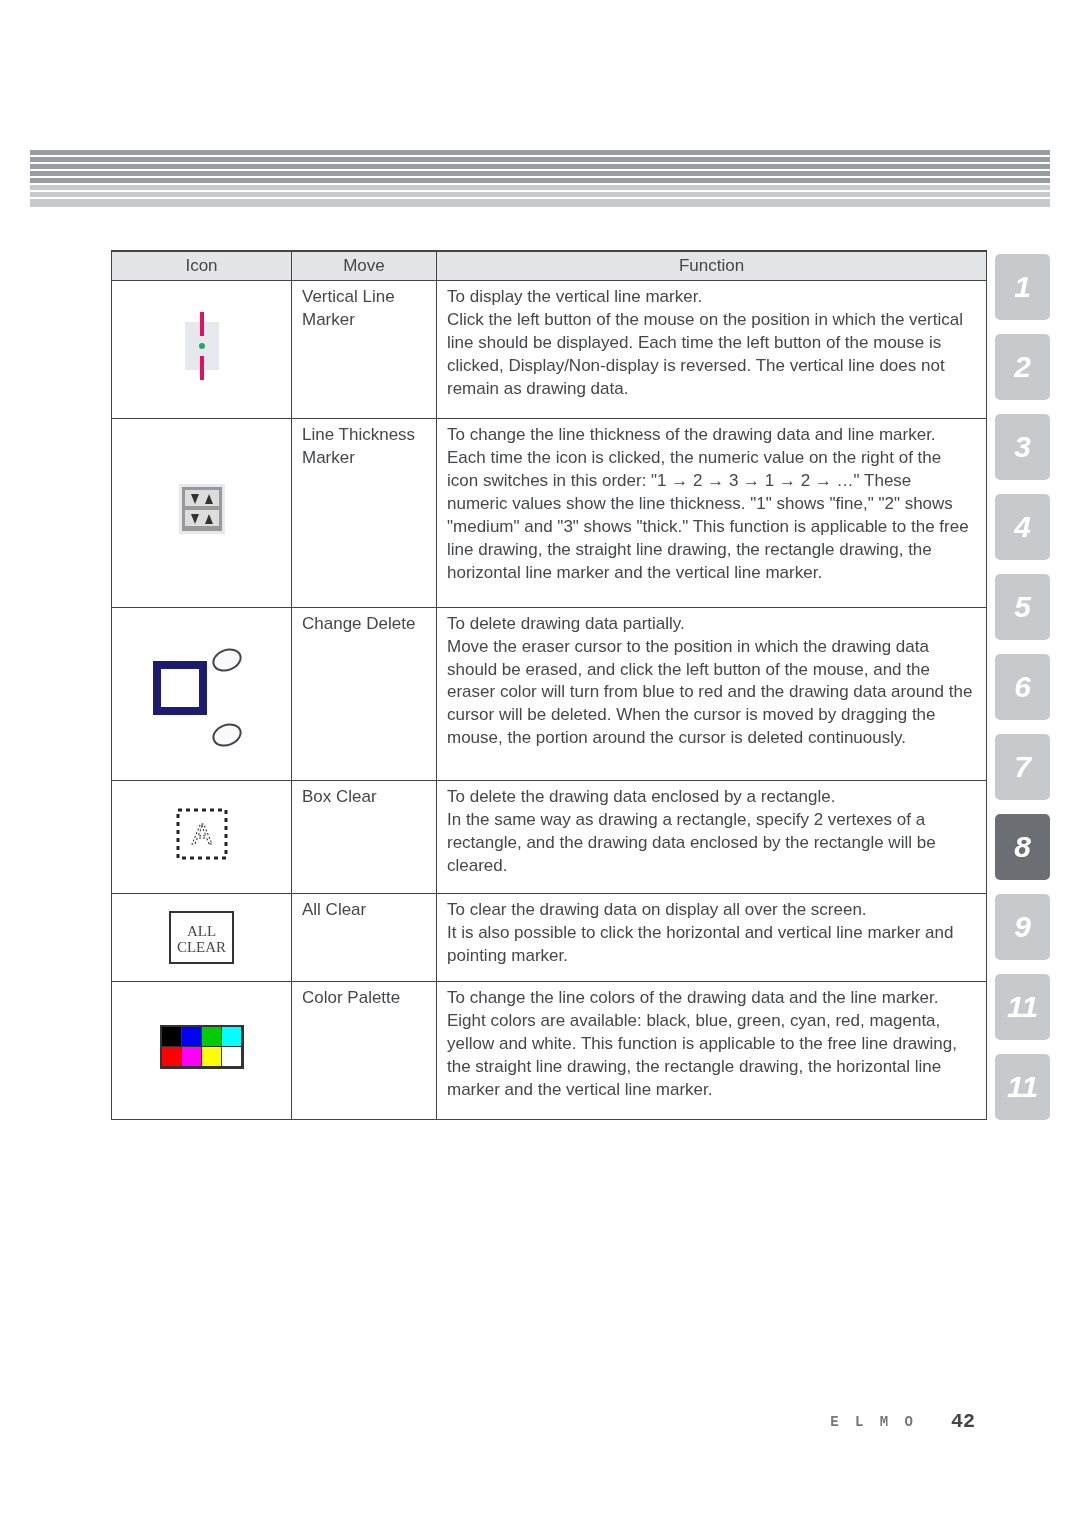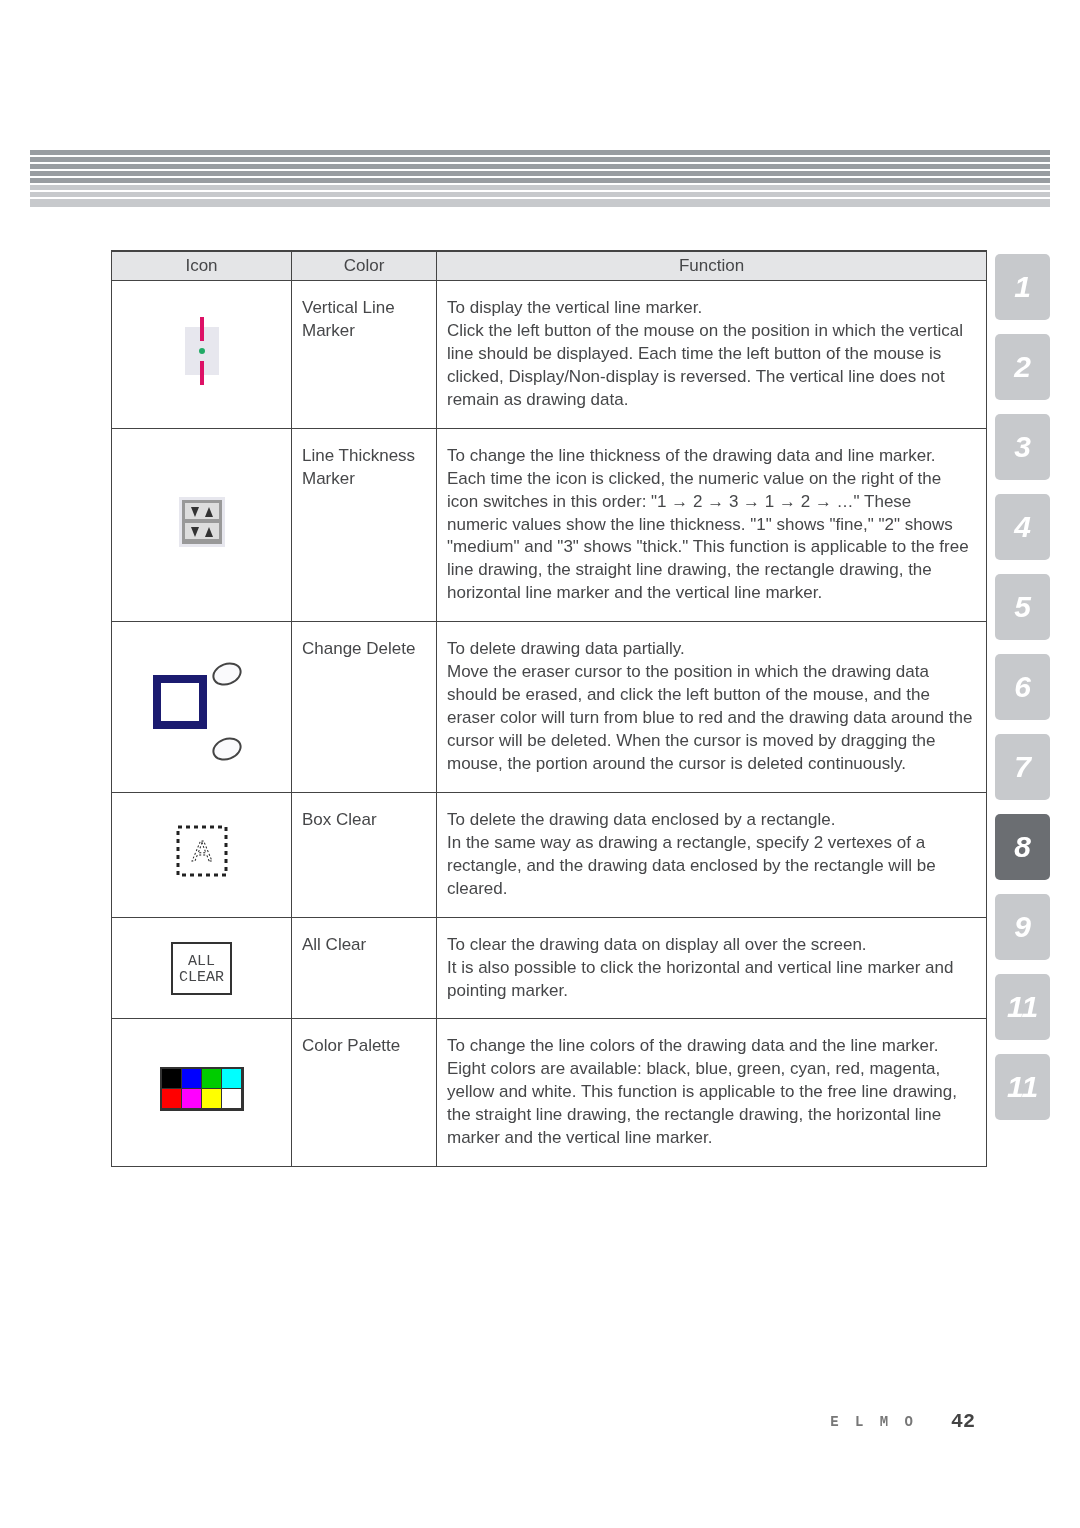--- a/index.html
+++ b/index.html
@@ -66,21 +66,21 @@
   th {
     background: #e4e5e7;
     font-weight: normal;
     padding: 4px 8px;
     border: 1px solid #444;
     border-top: 2px solid #444;
   }
   td {
     border: 1px solid #444;
     vertical-align: top;
-    padding: 16px 10px;
+    padding: 5px 10px;
     line-height: 1.35;
   }
   td.icon-col {
     width: 180px;
     text-align: center;
     vertical-align: middle;
     padding: 10px 4px;
   }
   td.name-col {
     width: 145px;
@@ -105,21 +105,21 @@
   .pagenum {
     font-size: 20px;
     font-weight: bold;
     color: #444;
     font-family: Liberation Mono, monospace;
   }
   .icon-allclear {
     display:inline-block;
     border:2px solid #333;
     padding:10px 6px 6px 6px;
-    font-family: Liberation Mono, monospace;
+    font-family: Liberation Serif, serif;
     font-size:15px;
     line-height:1.1;
     text-align:center;
     background:#fff;
   }
 </style>
 </head>
 <body>
 
 <div class="topband">
@@ -134,21 +134,21 @@
 </div>
 
 <div class="content">
 
   <div style="flex:1"></div>
 
   <table>
     <thead>
       <tr>
         <th>Icon</th>
-        <th>Color</th>
+        <th>Move</th>
         <th>Function</th>
       </tr>
     </thead>
     <tbody>
 
       <tr>
         <td class="icon-col">
           <svg width="34" height="72" viewBox="0 0 34 72">
             <rect x="0" y="12" width="34" height="48" fill="#e7e7ee"></rect>
             <rect x="15" y="2" width="4" height="24" fill="#d16"></rect>

